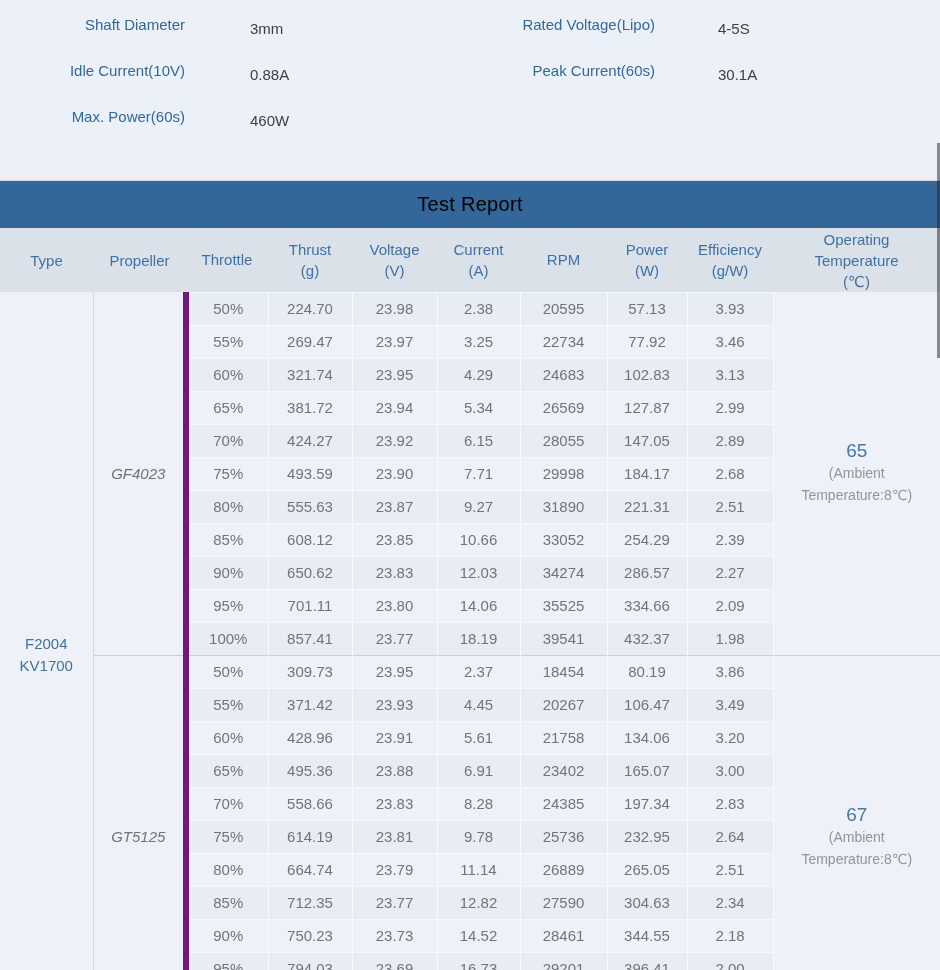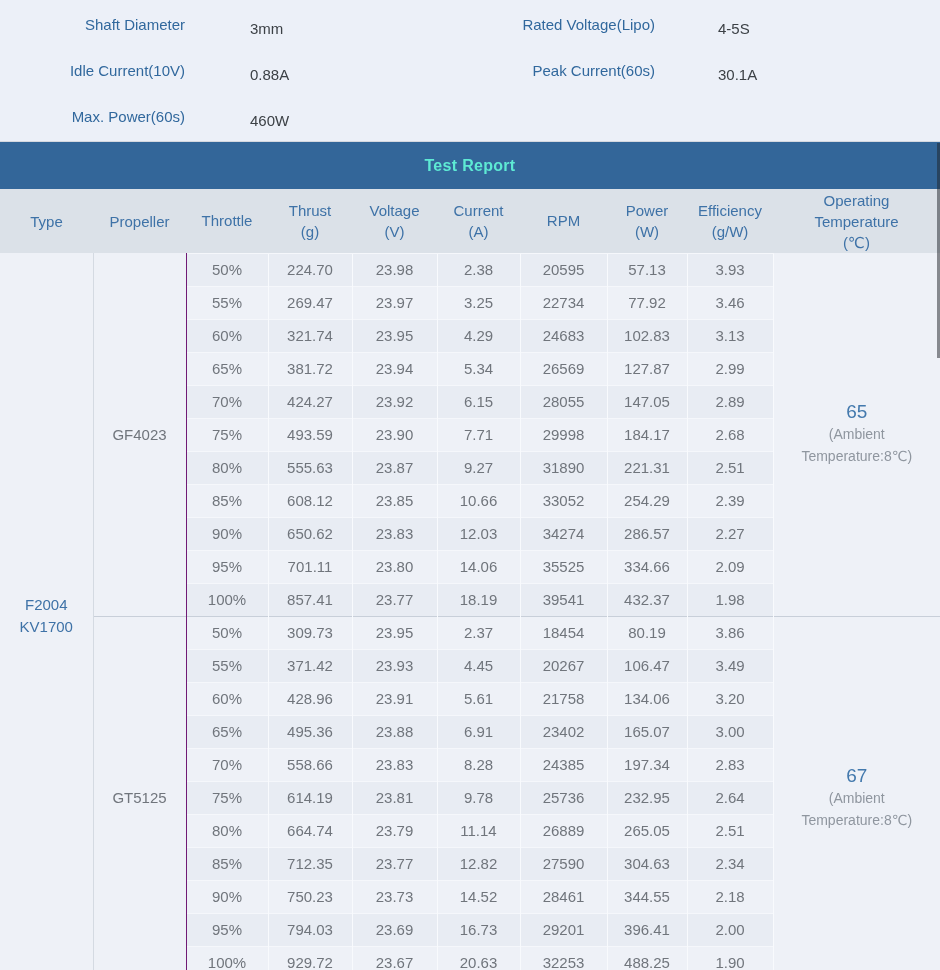--- a/index.html
+++ b/index.html
@@ -5,44 +5,43 @@
   * { box-sizing: border-box; margin: 0; padding: 0; }
   html, body { width: 940px; height: 970px; overflow: hidden; }
   body {
     background: #ecf0f8;
     font-family: "Liberation Sans", "DejaVu Sans", sans-serif;
     color: #70757c;
   }
   .page { position: relative; width: 940px; height: 970px; overflow: hidden; }
 
   
-  .specs { height: 141px; padding-top: 1px; }
+  .specs { height: 180px; padding-top: 1px; }
   .spec-row {
     height: 46px;
     display: grid;
     grid-template-columns: 185px 285px 185px 1fr;
     align-items: center;
     font-size: 15px;
   }
   .spec-label  { text-align: right; color: #31689d; }
   .spec-value  { text-align: left; color: #3c4146; padding-left: 65px; margin-top: 8px; }
   .spec-value.v2 { padding-left: 63px; }
   .top-divider { height: 1px; background: #d5d8df; }
 
   
   .report-title {
     height: 47px;
     background: #336699;
-    color: #5eead4;
-    font-size: 16px;
+    color: #000000;
+    font-size: 20px;
     display: flex;
     align-items: center;
     justify-content: center;
     letter-spacing: 0.3px;
-    font-weight: bold;
   }
   table { border-collapse: collapse; width: 940px; table-layout: fixed; }
   thead th {
     height: 64px;
     background: #dbe1e8;
     color: #3e72a7;
     font-weight: normal;
     font-size: 15px;
     line-height: 21px;
     text-align: center;
@@ -60,21 +59,21 @@
   td.data { border-left: 1px solid #f8fafd; border-top: 1px solid #f5f7fb; }
   tbody tr:nth-child(odd)  td.data { background: #e8ecf3; }
   tbody tr:nth-child(even) td.data { background: #eef1f7; }
   td.merged { background: #eef1f7; }
   td.type-cell {
     color: #3e72a7;
     border-right: 1px solid #d4dae2;
     line-height: 22px;
     padding: 0 10px;
   }
-  td.propeller-cell { color: #70757c; border-right: 1px solid #701a75; }
+  td.propeller-cell { color: #70757c; border-right: 6px solid #701a75; font-style: italic; }
   td.temp-cell {
     color: #8f969f;
     font-size: 14px;
     line-height: 22px;
     padding: 0 14px;
     border-left: 1px solid #f8fafd;
   }
   .temp-val { display: block; color: #4379ad; font-size: 19px; }
   tr.group-start td { border-top: 1px solid #c8cfd9; }
 

